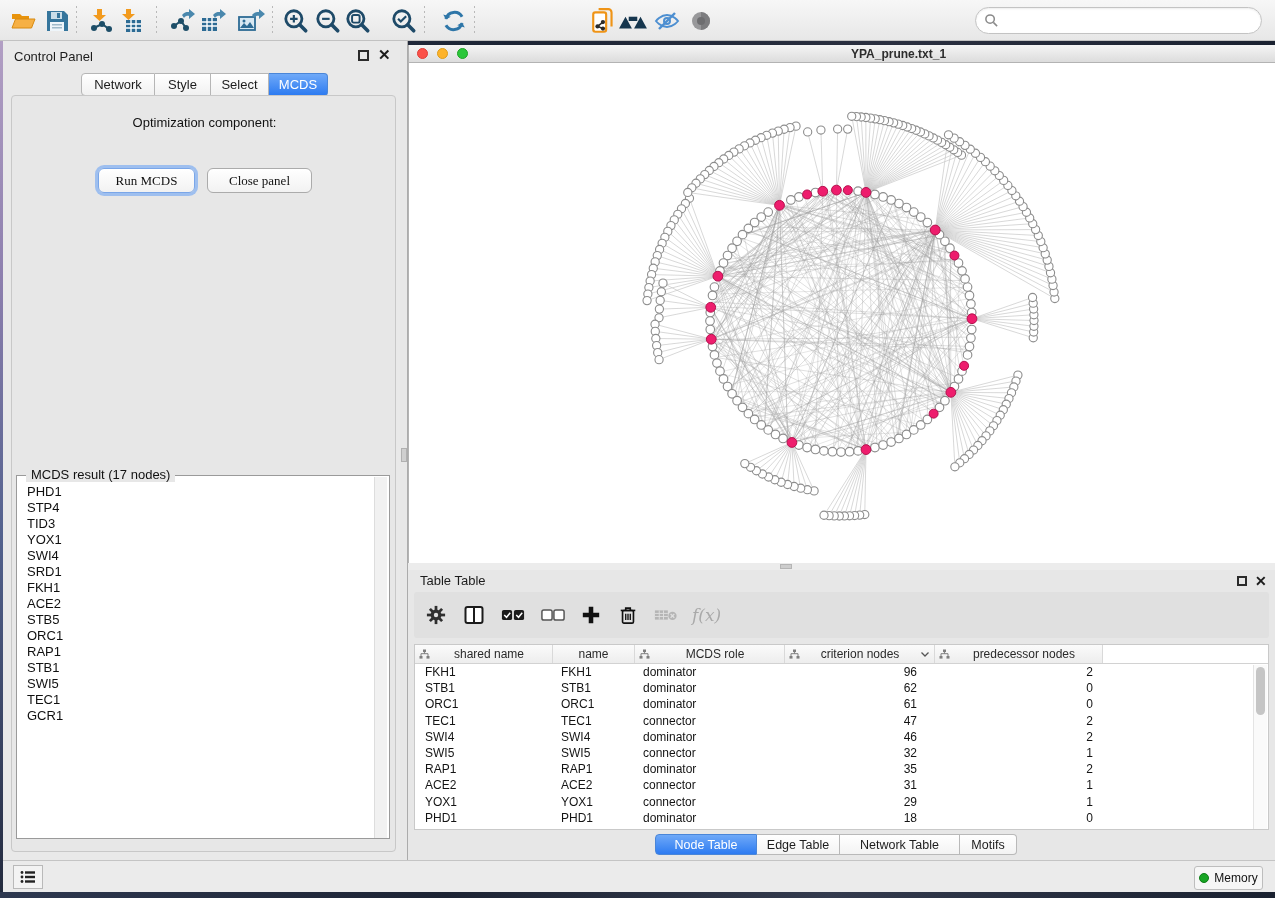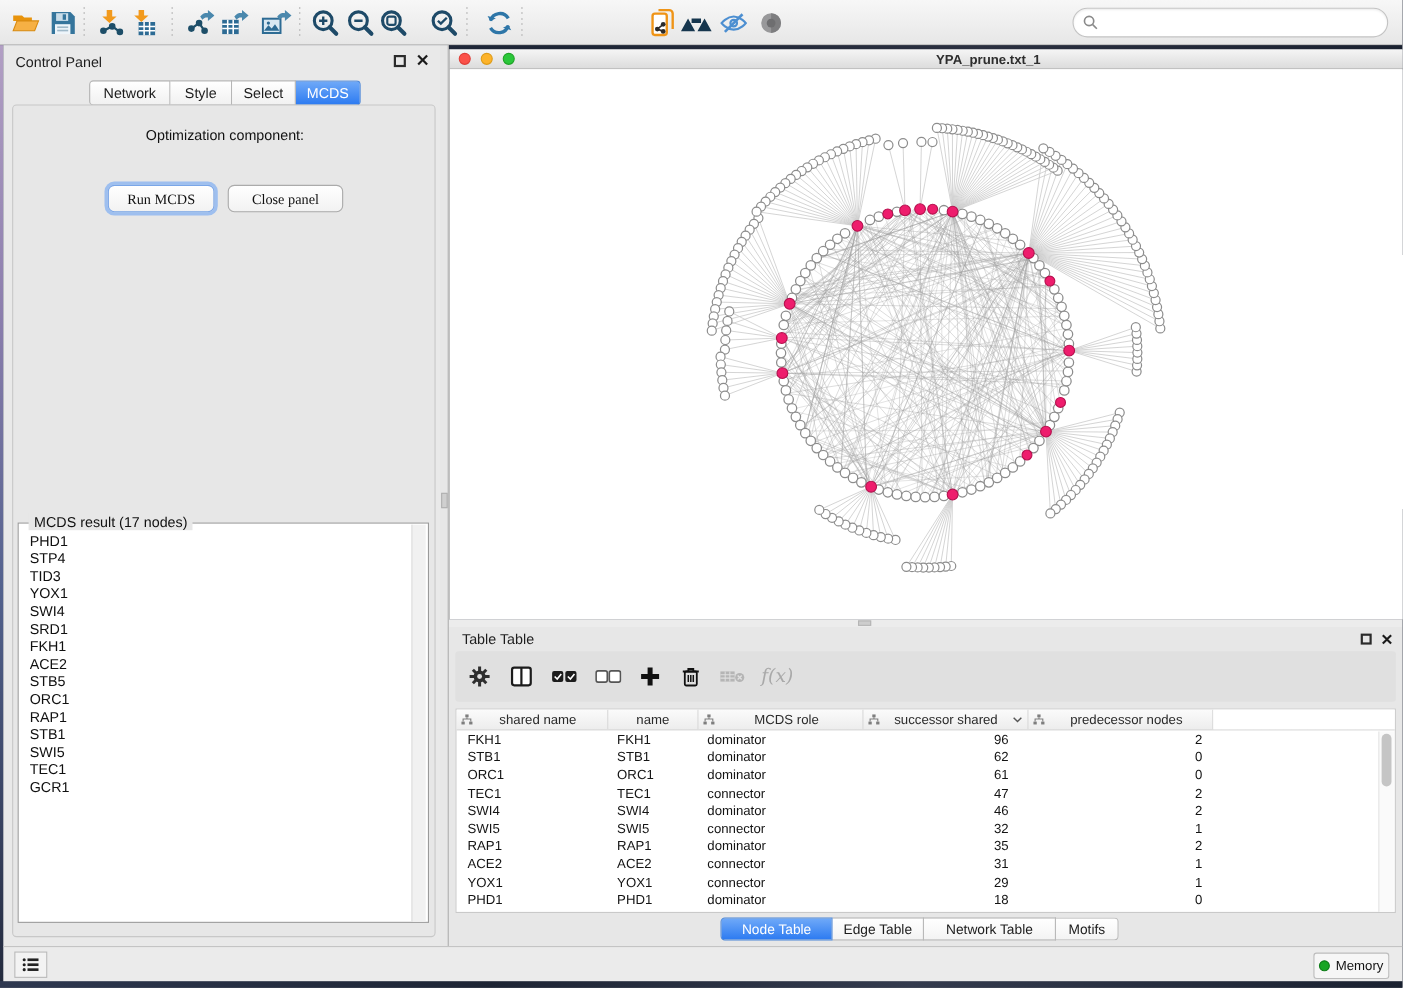--- a/index.html
+++ b/index.html
@@ -1118,21 +1118,21 @@
           </svg>
           <span class="th-label">MCDS role</span>
         </div>
         <div class="th" style="width: 150px; flex: 0 0 150px;">
           <svg width="11" height="11" viewBox="0 0 11 11">
             <rect x="4" y="0.5" width="3" height="2.6" fill="#7e7e7e"></rect>
             <rect x="0.5" y="7" width="3" height="2.6" fill="#7e7e7e"></rect>
             <rect x="7.5" y="7" width="3" height="2.6" fill="#7e7e7e"></rect>
             <path d="M5.5 3.1v1.6M2 7V4.7h7V7" stroke="#7e7e7e" fill="none"></path>
           </svg>
-          <span class="th-label">successor shared</span>
+          <span class="th-label">criterion nodes</span>
           <svg width="10" height="7" viewBox="0 0 10 7">
             <path d="M1.5 1.5L5 5l3.5-3.5" stroke="#555" stroke-width="1.3" fill="none"></path>
           </svg>
         </div>
         <div class="th" style="width: 168px; flex: 0 0 168px;">
           <svg width="11" height="11" viewBox="0 0 11 11">
             <rect x="4" y="0.5" width="3" height="2.6" fill="#7e7e7e"></rect>
             <rect x="0.5" y="7" width="3" height="2.6" fill="#7e7e7e"></rect>
             <rect x="7.5" y="7" width="3" height="2.6" fill="#7e7e7e"></rect>
             <path d="M5.5 3.1v1.6M2 7V4.7h7V7" stroke="#7e7e7e" fill="none"></path>

